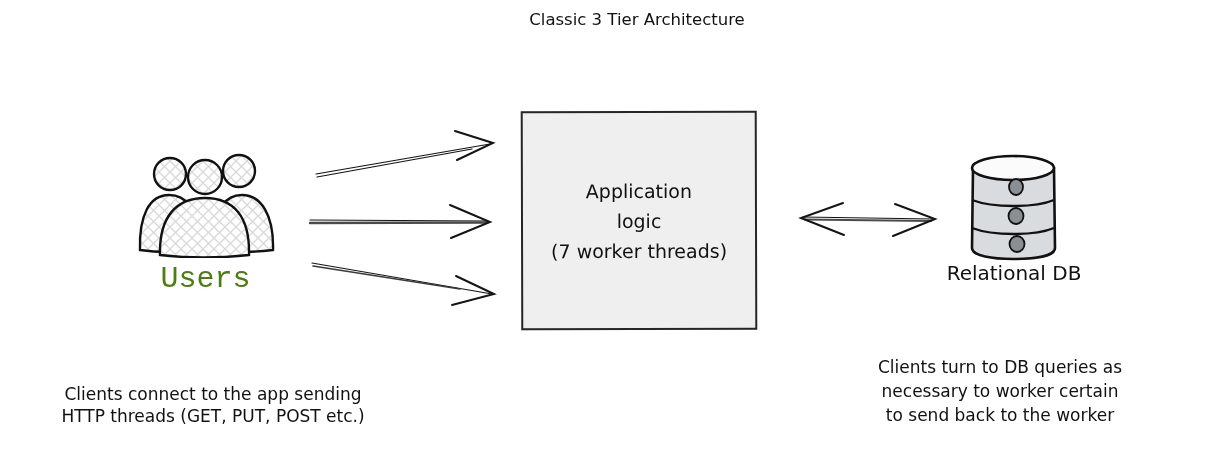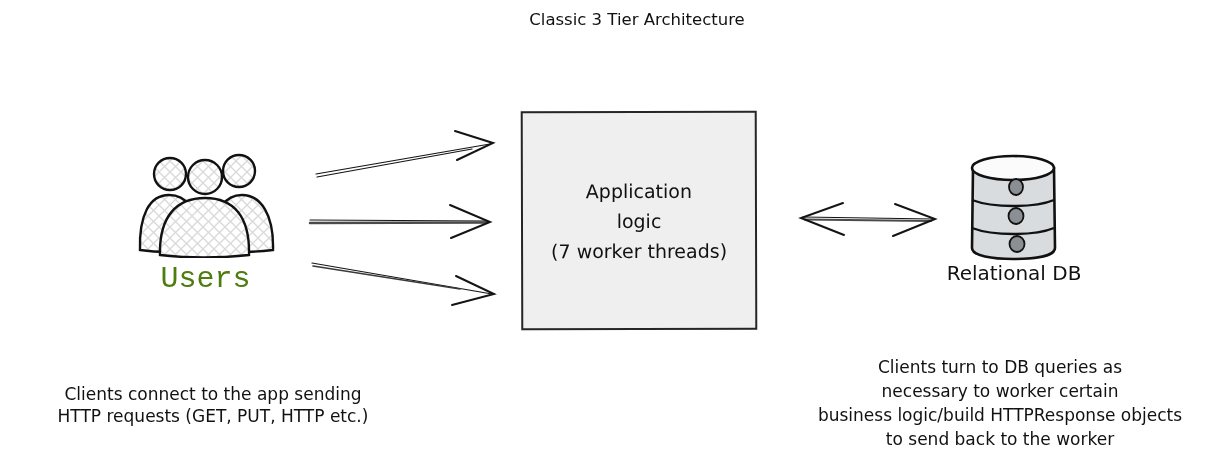--- a/index.html
+++ b/index.html
@@ -112,23 +112,22 @@
     <g stroke="#141414" fill="none" stroke-linecap="round">
       <path d="M803,217 L933,219" stroke-width="1.2"></path>
       <path d="M805,219.5 L931,221" stroke-width="2.2" stroke="#4a4a4a"></path>
       <path d="M843,203 L801,218 L844,235" stroke-width="2"></path>
       <path d="M895,204 L935,219 L893,236" stroke-width="2"></path>
     </g>
   </svg>
 
   <div class="caption caption-left">
     <div>Clients connect to the app sending</div>
-    <div>HTTP requests (GET, PUT, HTTP etc.)</div>
+    <div>HTTP threads (GET, PUT, POST etc.)</div>
   </div>
 
   <div class="caption caption-right">
     <div>Clients turn to DB queries as</div>
     <div>necessary to worker certain</div>
-    <div>business logic/build HTTPResponse objects</div>
     <div>to send back to the worker</div>
   </div>
 
 </div>
 
 </body></html>

